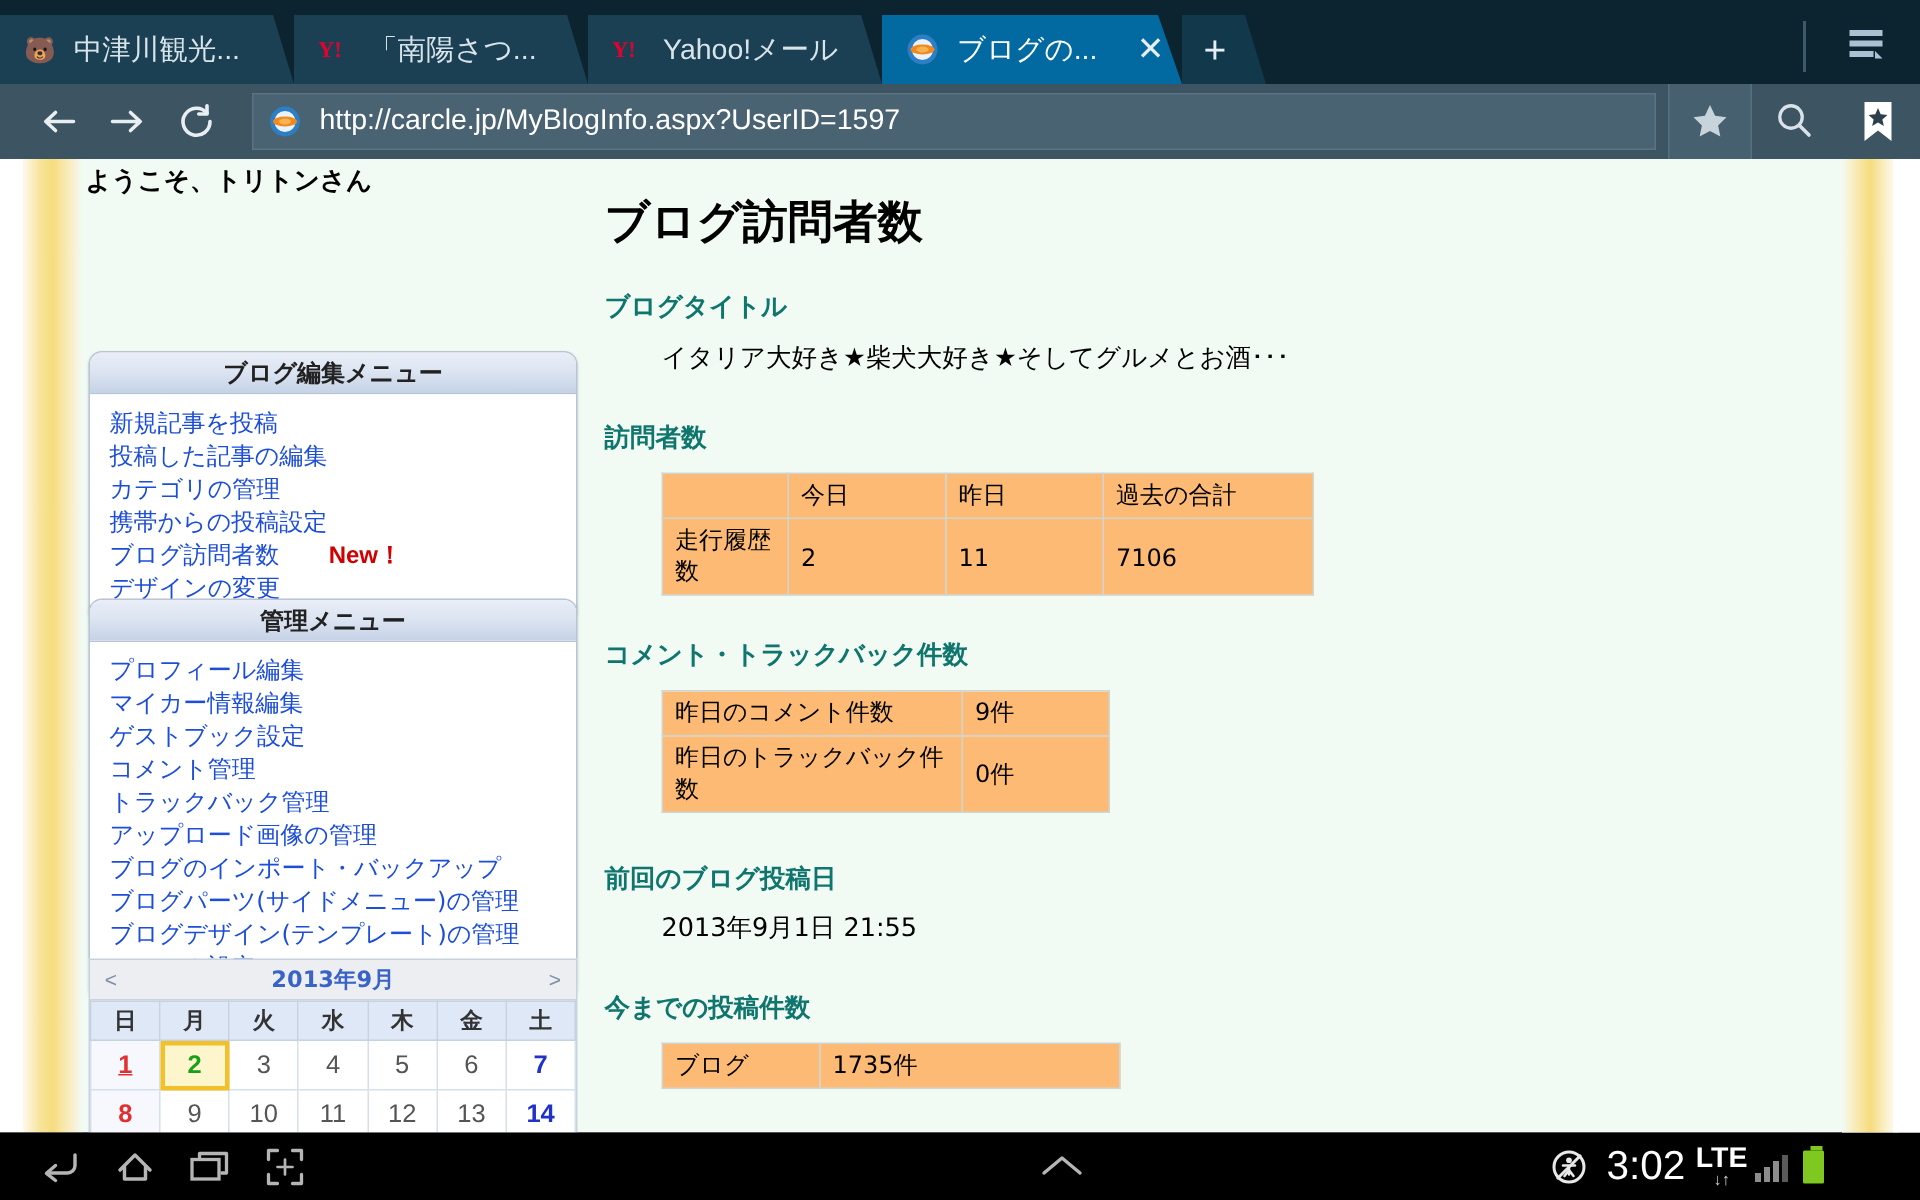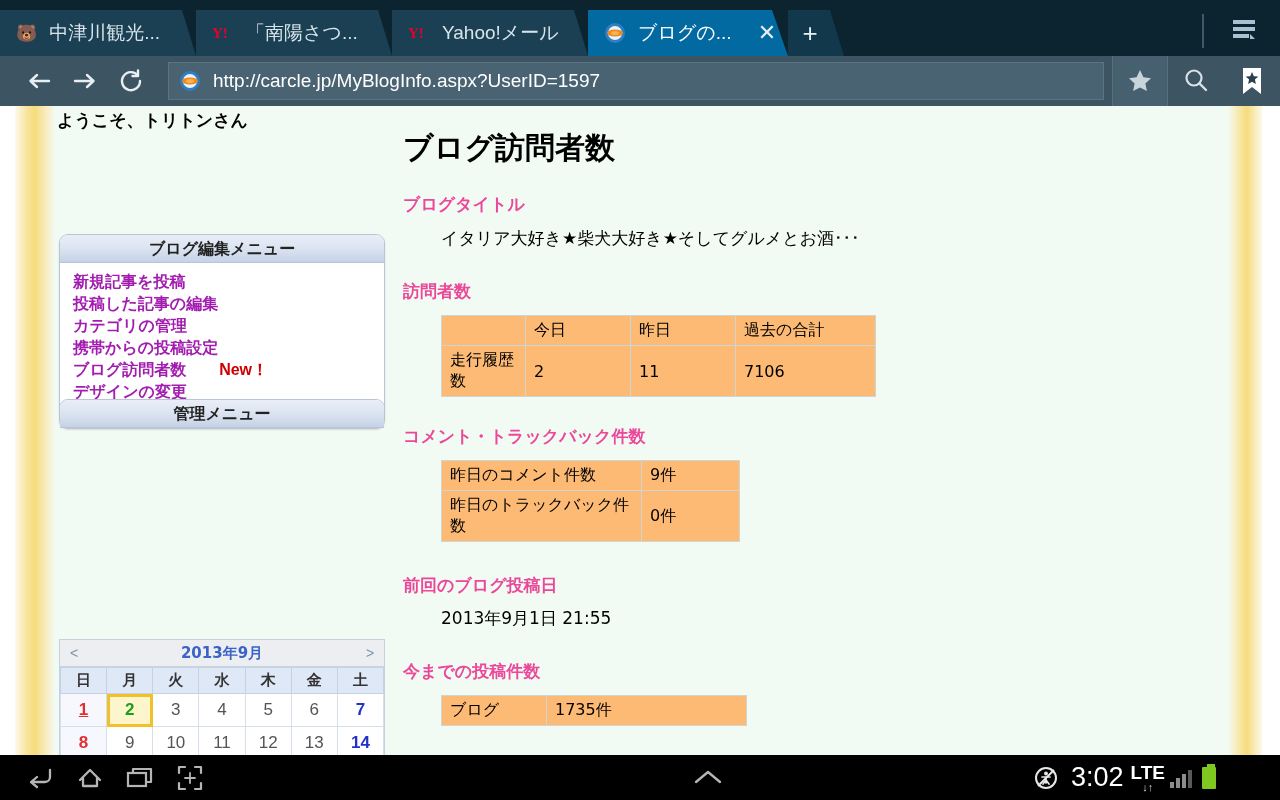--- a/index.html
+++ b/index.html
@@ -111,24 +111,23 @@
     height:28px; line-height:28px; text-align:center;
     font-size:16px; font-weight:bold; color:#222;
     background: linear-gradient(to bottom,#e9eef7 0%, #dde5f2 45%, #c5d2e6 100%);
     border-bottom:1px solid #b9c4d4;
     border-radius: 8px 8px 0 0;
     font-family:"DejaVu Sans","Liberation Sans",sans-serif;
   }
   .panel-body { padding: 8px 0 10px 0; border-radius: 0 0 8px 8px; background:#fff;}
   .menu-link {
     display:block; padding: 0 0 0 13px;
-    font-size:16px; line-height:22px; color:#a21caf;
+    font-size:16px; line-height:22px; color:#1d4ed8;
     font-family:"DejaVu Sans","Liberation Sans",sans-serif;
     white-space:nowrap;
-    font-weight:bold;
   }
   .menu-row { display:flex; align-items:center; }
   .badge-new {
     color:#d00000; font-weight:bold; font-size:16px; margin-left:33px;
     font-family:"Liberation Sans",sans-serif;
   }
 
   #panel-edit { top: 128px; }
   #panel-admin { top: 293px; }
 
@@ -161,21 +160,21 @@
   table.cal td.today { color:#18a018; font-weight:bold; background:#fdf6cc; outline:3px solid #f2c12a; outline-offset:-3px;}
   table.cal td.marked u { color:#e03030; }
 
   
   .main { position:absolute; left:403px; top:0; width:820px; }
   .h1 {
     font-size:30px; font-weight:bold; color:#000; margin-top:22px;
     font-family:"DejaVu Sans","Liberation Sans",sans-serif;
   }
   .h2 {
-    font-size:17px; font-weight:bold; color:#ec4899;
+    font-size:17px; font-weight:bold; color:#0f766e;
     font-family:"DejaVu Sans","Liberation Sans",sans-serif;
   }
   .indent { margin-left:38px; font-size:17px; color:#000;
     font-family:"DejaVu Sans","Liberation Sans",sans-serif;}
   .dtable { border-collapse:collapse; margin-left:38px; }
   .dtable td, .dtable th {
     border:1px solid #cfd6d2; padding:4px 8px;
     font-size:16px; text-align:left; font-weight:normal; color:#000;
     background:#fdba74;
     font-family:"DejaVu Sans","Liberation Sans",sans-serif;
@@ -336,20 +335,32 @@
             <span class="badge-new">New！</span>
           </div>
           <div class="menu-row">
             <a class="menu-link">デザインの変更</a>
           </div>
         </div>
       </div>
 
       <div class="panel" id="panel-admin">
         <div class="panel-head">管理メニュー</div>
+        <div class="panel-body">
+          <a class="menu-link">プロフィール編集</a>
+          <a class="menu-link">マイカー情報編集</a>
+          <a class="menu-link">ゲストブック設定</a>
+          <a class="menu-link">コメント管理</a>
+          <a class="menu-link">トラックバック管理</a>
+          <a class="menu-link">アップロード画像の管理</a>
+          <a class="menu-link">ブログのインポート・バックアップ</a>
+          <a class="menu-link">ブログパーツ(サイドメニュー)の管理</a>
+          <a class="menu-link">ブログデザイン(テンプレート)の管理</a>
+          <a class="menu-link">システム設定</a>
+        </div>
       </div>
 
       <div class="calendar">
         <div class="cal-head">
           <span class="cal-nav">&lt;</span>
           <span class="cal-title">2013年9月</span>
           <span class="cal-nav">&gt;</span>
         </div>
         <table class="cal">
           <thead>

